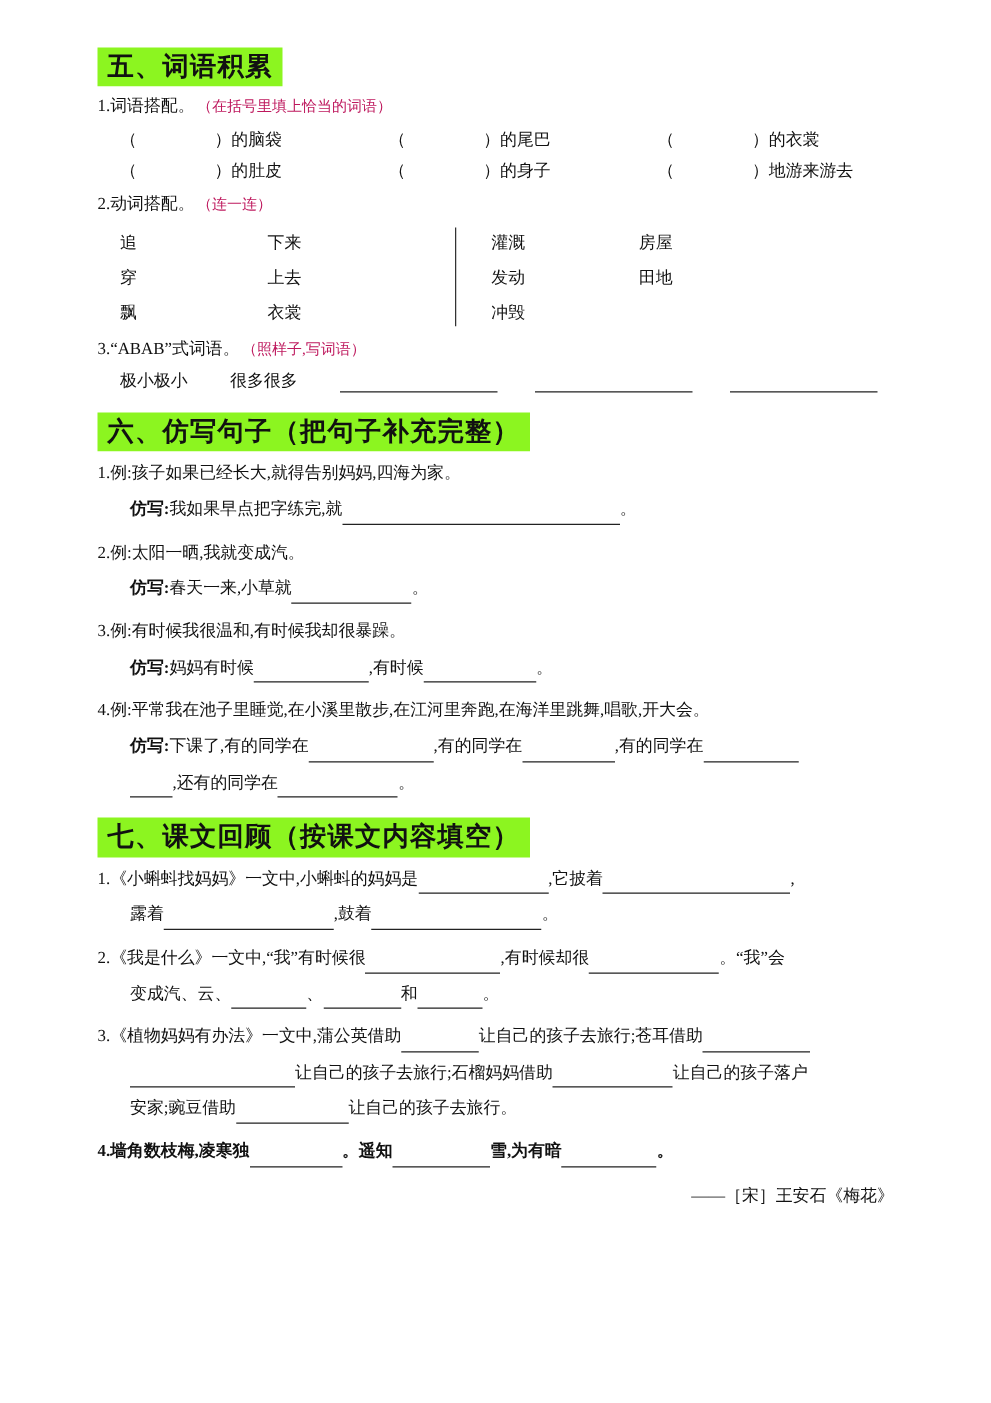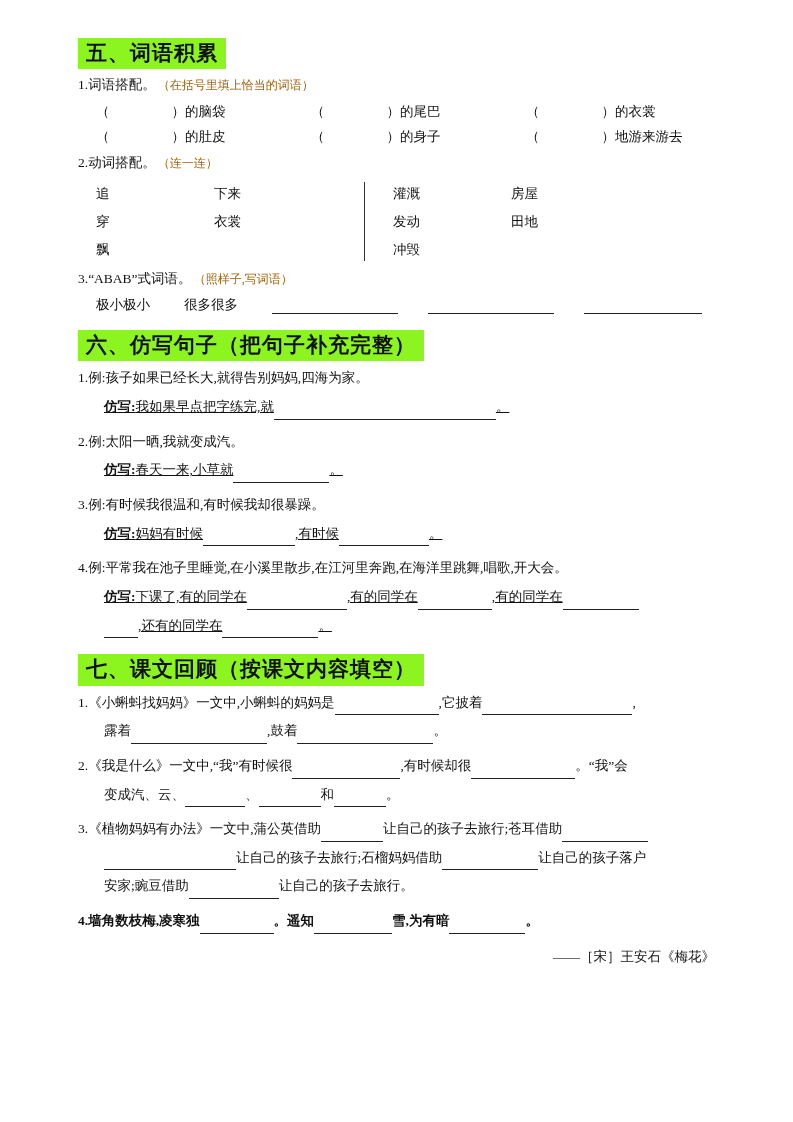--- a/index.html
+++ b/index.html
@@ -30,21 +30,21 @@
     margin:0;
   }
   .sec-wrap{margin-top:8px;margin-bottom:4px;padding-left:26px;}
   .sec-wrap.first{margin-top:0;}
   .q{
     font-size:13.5px;
     line-height:1.55;
     margin:6px 0 2px 0;
     padding-left:26px;
   }
-  .hint{color:#a16207;font-size:12px;}
+  .hint{color:#be185d;font-size:12px;}
   .row{
     display:flex;
     font-size:13.5px;
     padding-left:44px;
     margin:7px 0;
   }
   .cell{width:228px;}
   .paren-gap{display:inline-block;width:62px;}
   
   .match{
@@ -74,21 +74,21 @@
     vertical-align:bottom;
     height:15px;
   }
   .u-xxl{width:214px;}
   .line{
     font-size:13.5px;
     line-height:1.9;
     padding-left:26px;
     margin:3px 0;
   }
-  .line.indent{padding-left:52px;text-decoration:underline;}
+  .line.indent{padding-left:52px;}
   .line.indent2{padding-left:52px;}
   .bold{font-weight:bold;}
   .attr{
     text-align:right;
     font-size:13.5px;
     padding-right:26px;
     margin-top:14px;
   }
   .q .hint{margin-left:2px;}
 </style>
@@ -122,20 +122,21 @@
 
   <div class="match">
     <div class="match-col">
       <div>
         <div class="c1">追</div>
         <div class="c1">穿</div>
         <div class="c1">飘</div>
       </div>
       <div>
         <div class="c2">下来</div>
+        <div class="c2">上去</div>
         <div class="c2">衣裳</div>
       </div>
     </div>
     <div class="divider"></div>
     <div class="match-col">
       <div>
         <div class="c1">灌溉</div>
         <div class="c1">发动</div>
         <div class="c1">冲毁</div>
       </div>

